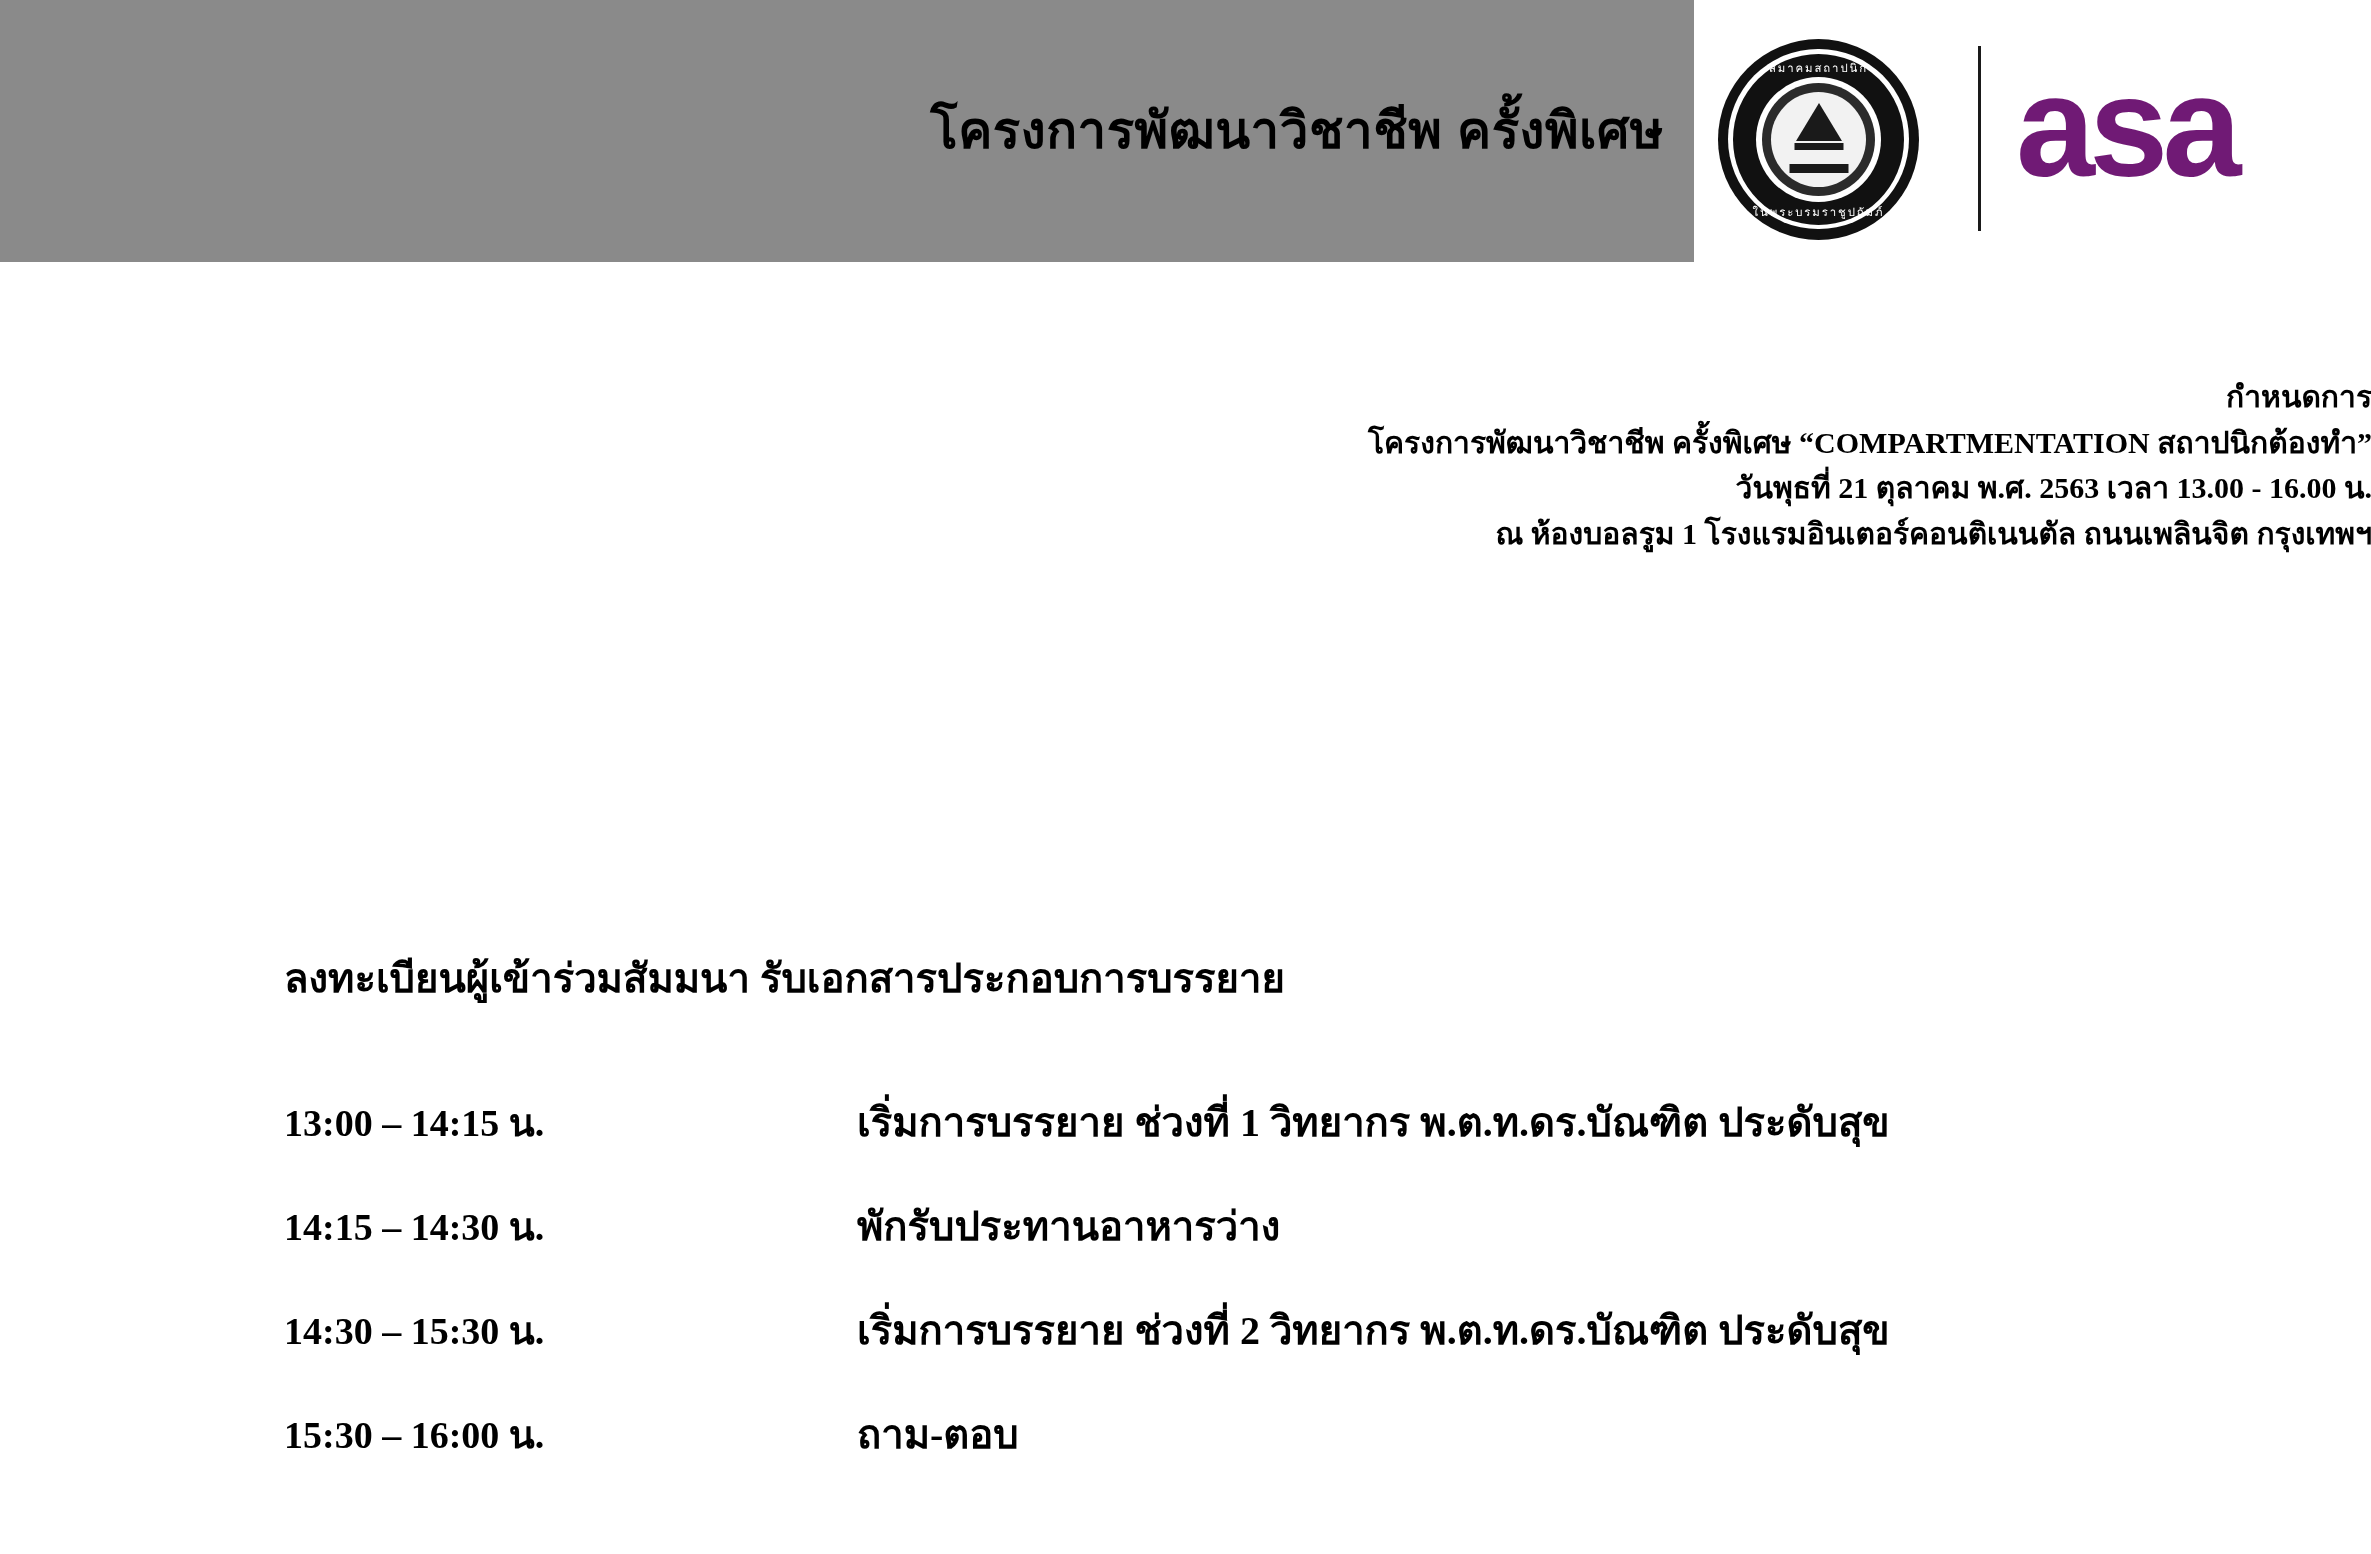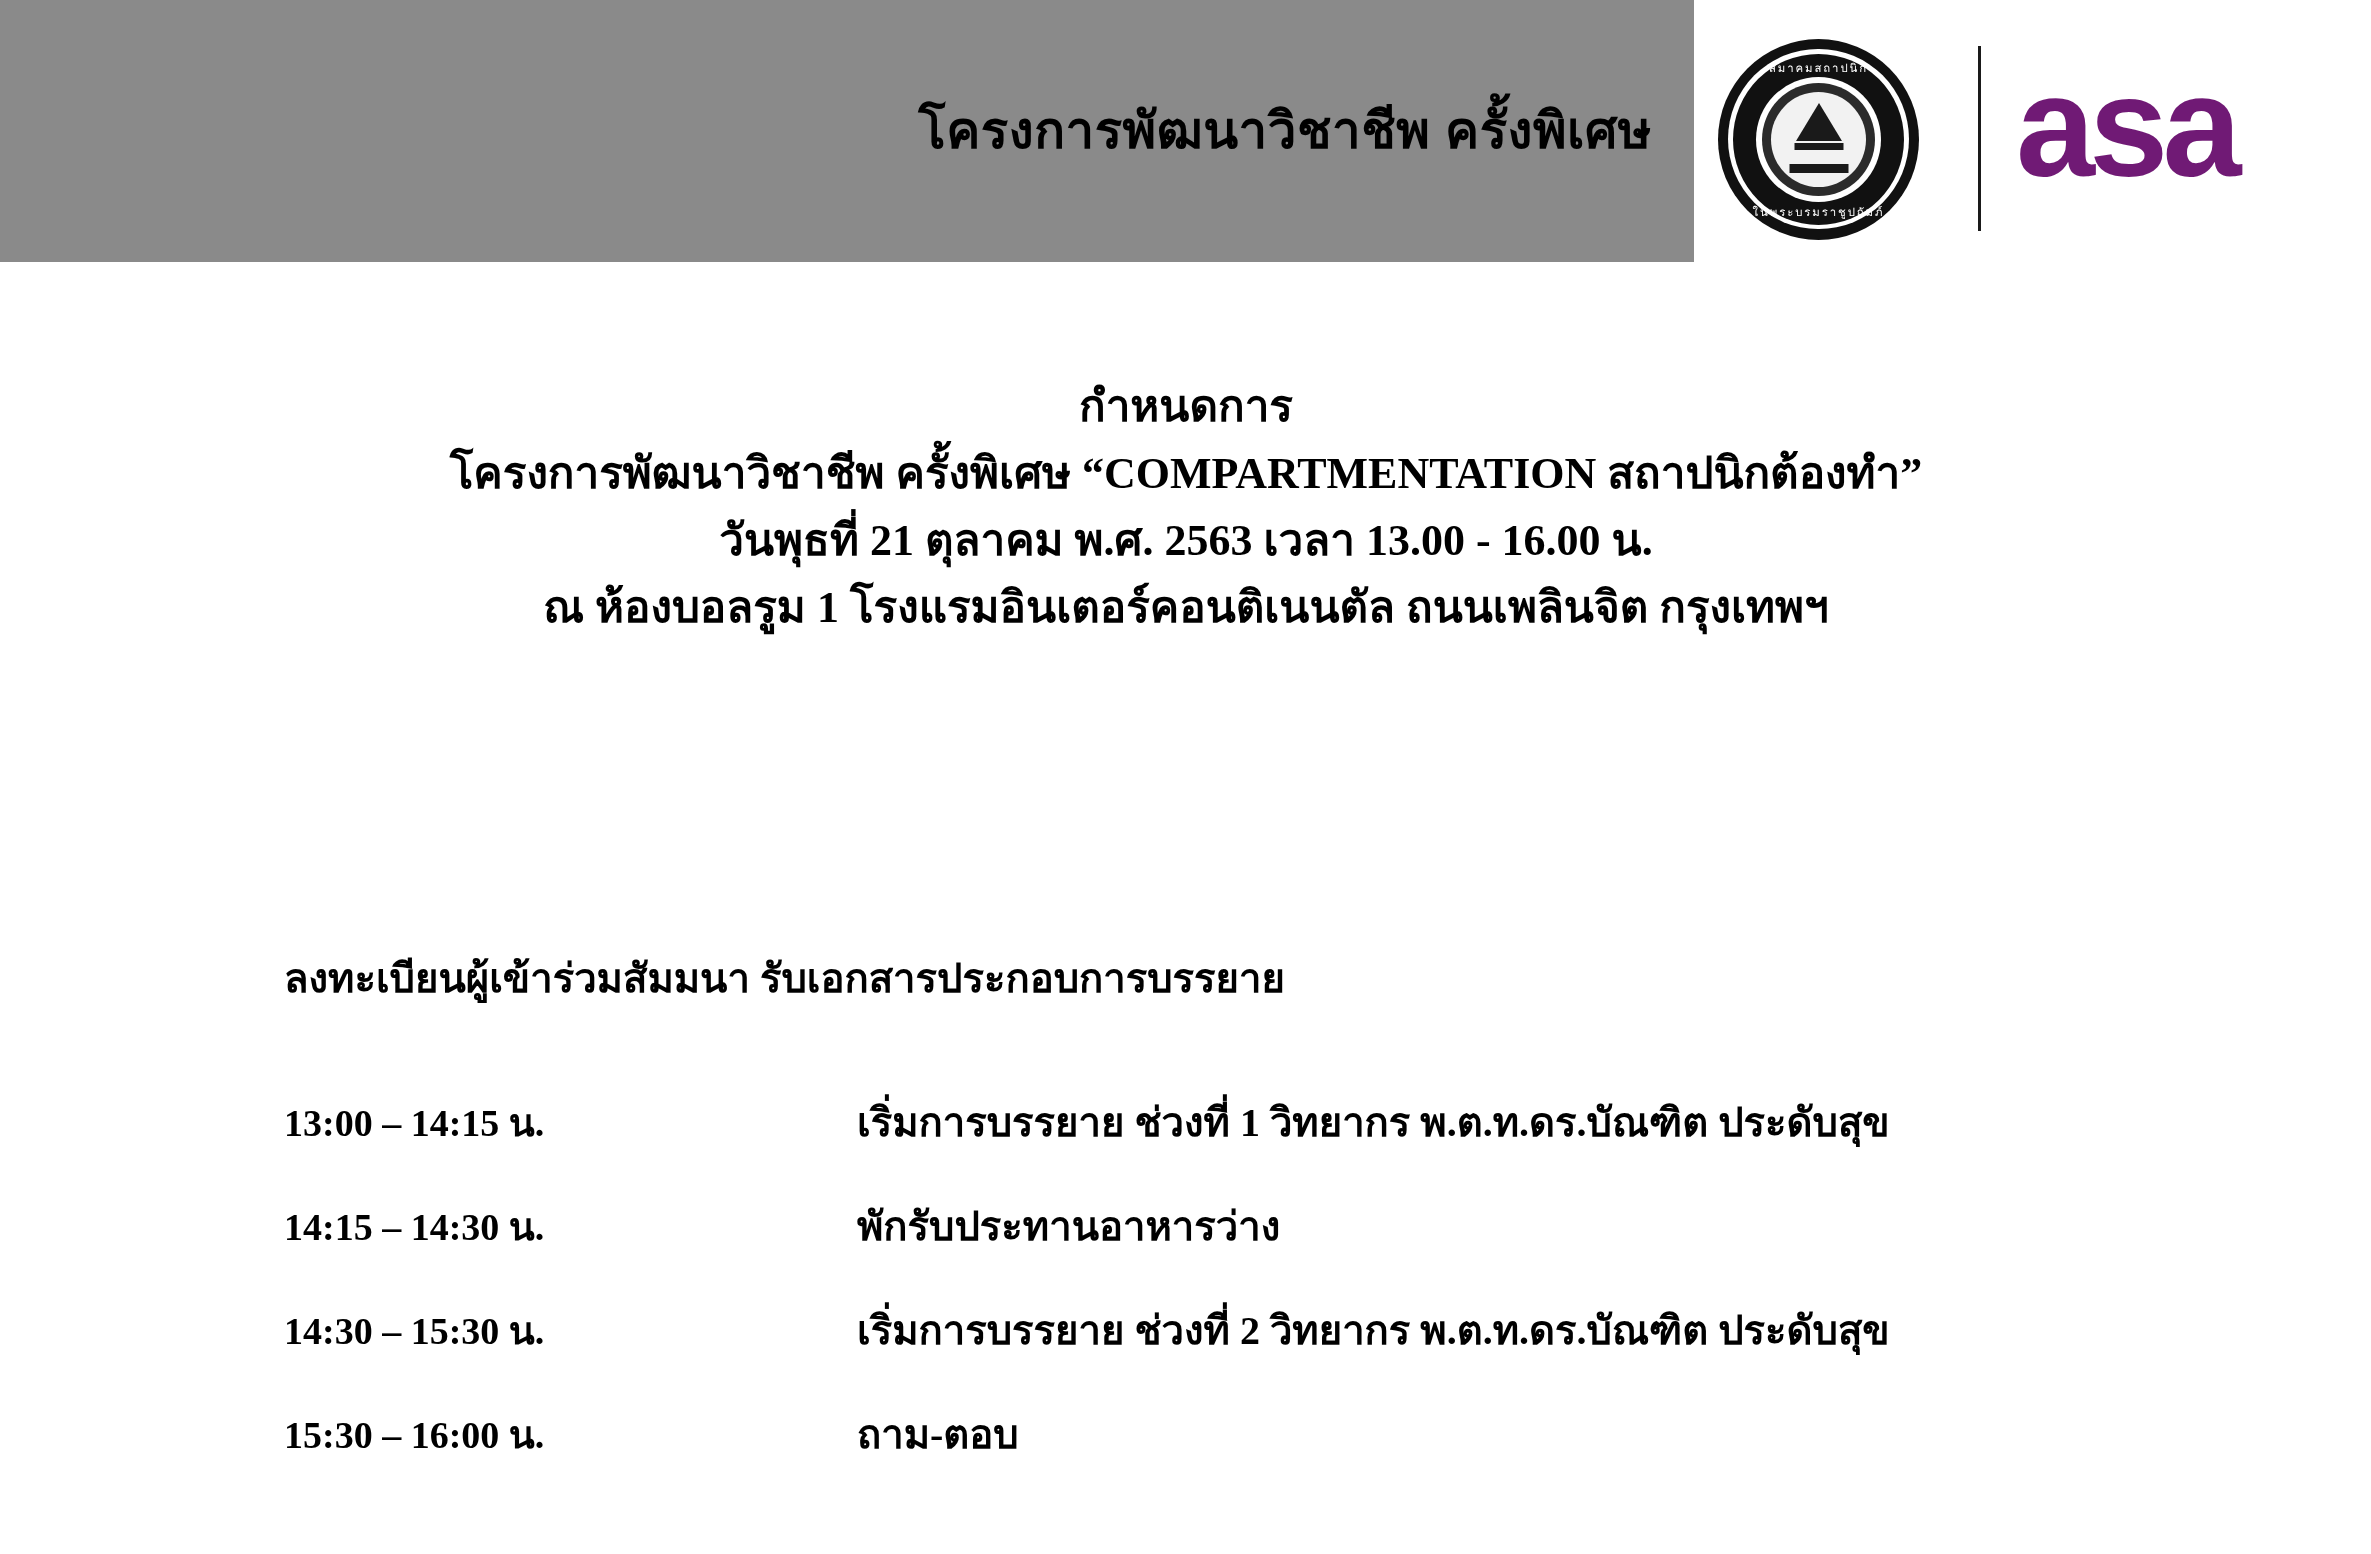--- a/index.html
+++ b/index.html
@@ -22,21 +22,21 @@
     position: absolute;
     top: 0;
     left: 0;
     width: 1694px;
     height: 262px;
     background: #8a8a8a;
     display: flex;
     align-items: center;
     justify-content: flex-end;
     box-sizing: border-box;
-    padding-right: 42px;
+    padding-right: 30px;
   }
   .header-title {
     font-family: "Liberation Sans", "DejaVu Sans", sans-serif;
     font-weight: bold;
     font-size: 51px;
     color: #000000;
     letter-spacing: 0.5px;
     white-space: nowrap;
     line-height: 1.1;
   }
@@ -164,23 +164,24 @@
   .title-block {
     position: absolute;
     top: 374px;
     left: 0;
     width: 2372px;
     text-align: center;
   }
   .title-line {
     font-family: "Liberation Serif", "DejaVu Serif", serif;
     font-weight: bold;
-    font-size: 44px;
+    font-size: 30px;
     line-height: 1.52;
     color: #000000;
+    text-align: right;
   }
 
   
   .agenda {
     position: absolute;
     top: 946px;
     left: 284px;
     width: 1949px;
   }
   .agenda-row {

